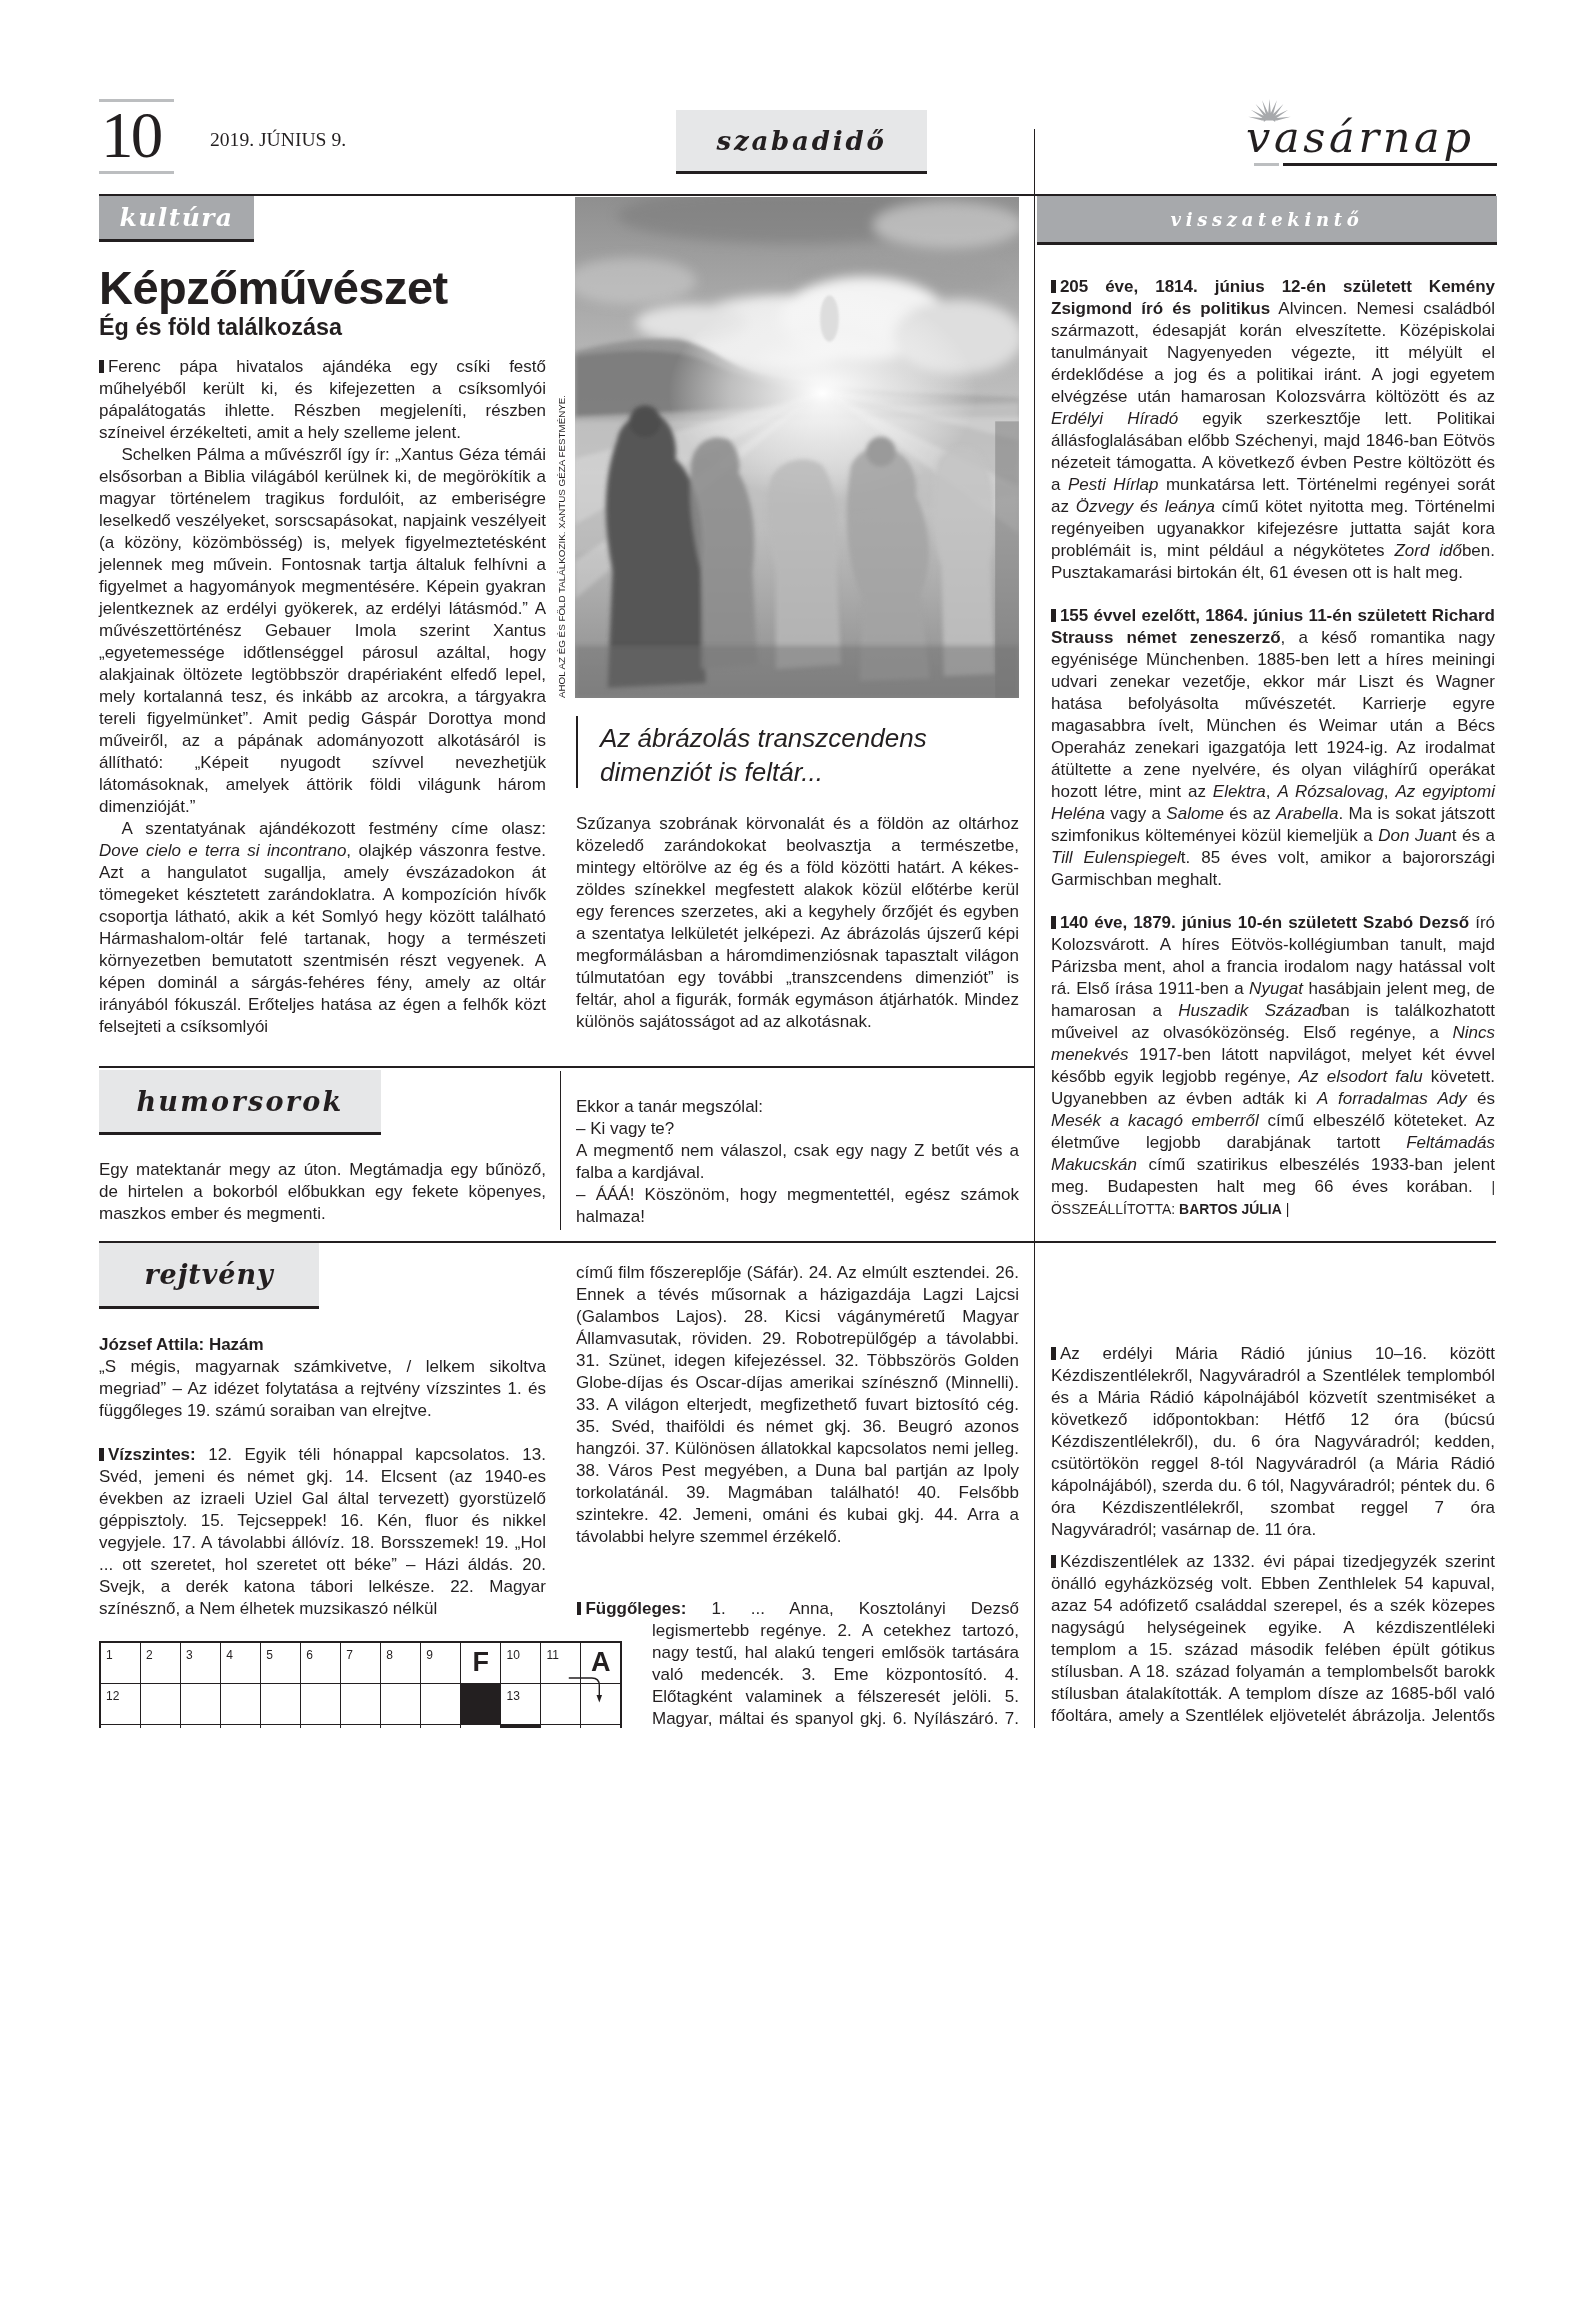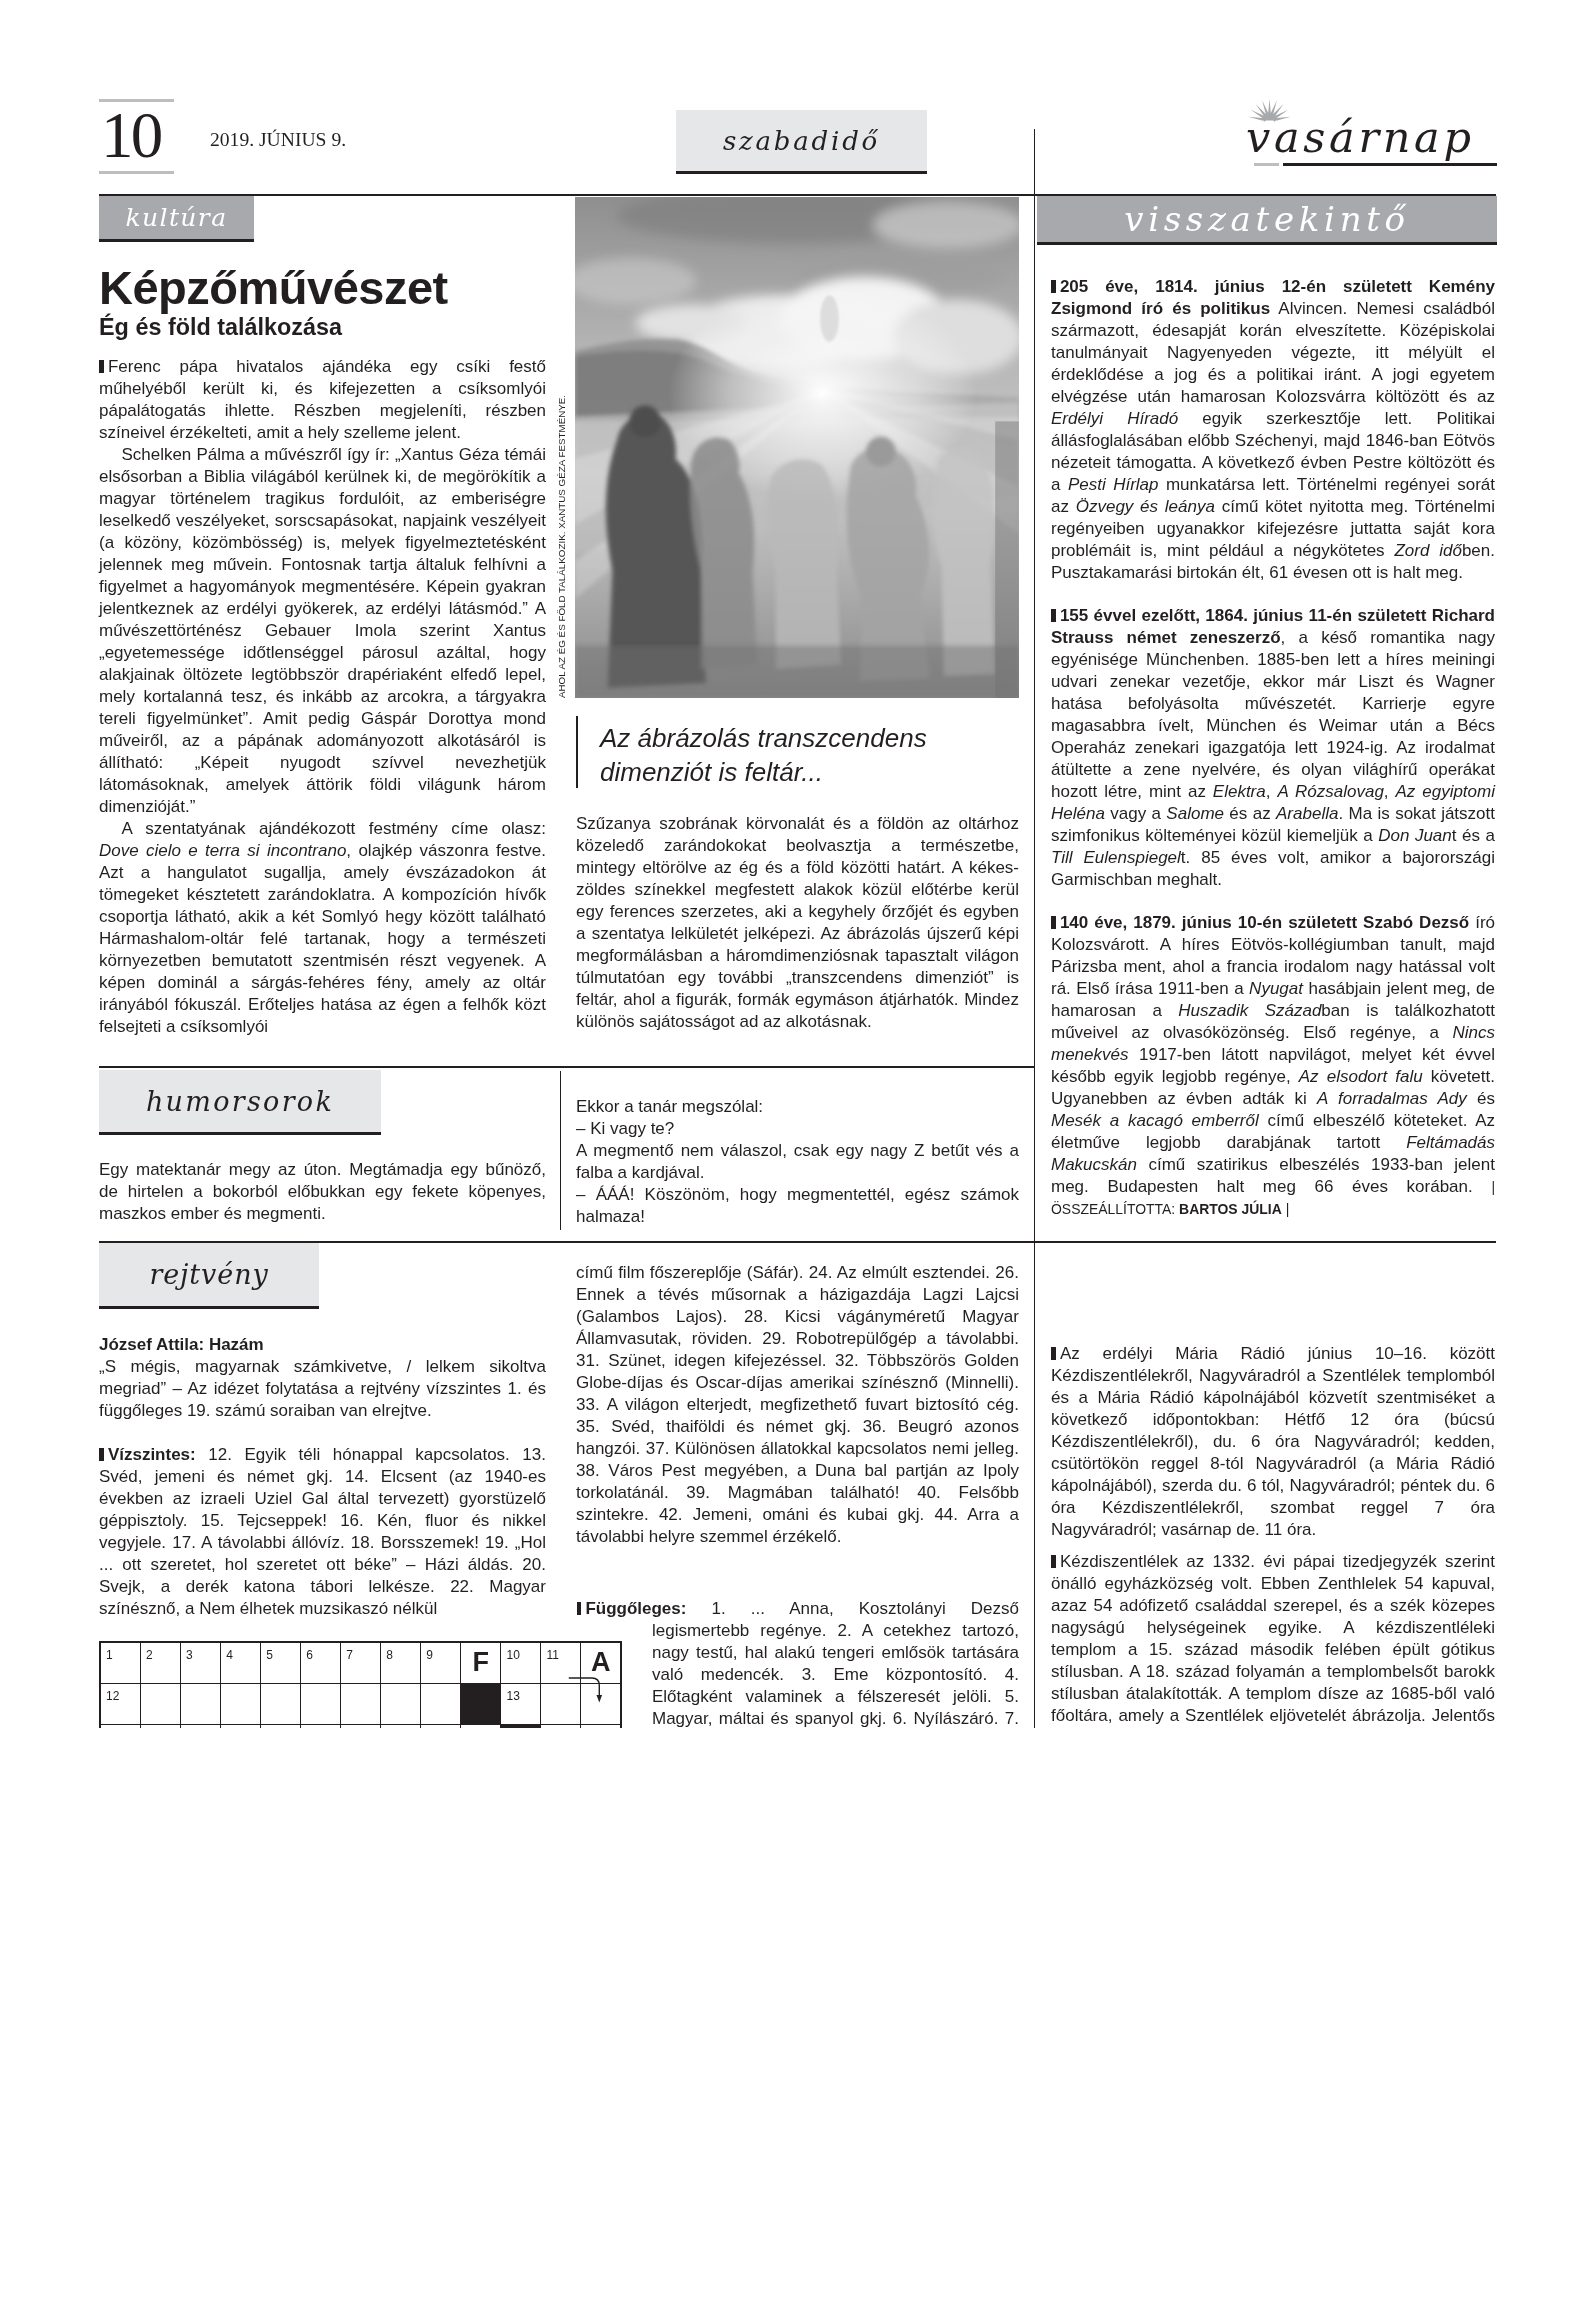--- a/index.html
+++ b/index.html
@@ -1,21 +1,21 @@
 <!DOCTYPE html>
 <html lang="hu" style="--ink: #231f20; --header_dark: #a7a9ac; --header_light: #e6e7e8; --rule_grey: #bcbec0; --radio_blue: #2b5ea8;font-size:7.5px"><head>
 <meta charset="utf-8">
 <style>
 :root{--ink:#231f20;--header_dark:#a7a9ac;--header_light:#e6e7e8;--rule_grey:#bcbec0;--radio_blue:#2b5ea8;}
 html,body{margin:0;padding:0;background:#fff;}
 #page{position:relative;width:1595px;height:1728px;overflow:hidden;background:#fff;color:var(--ink);font-family:"Liberation Sans",sans-serif;}
 .abs{position:absolute;}
 .rule{position:absolute;background:var(--ink);}
 .vrule{position:absolute;background:var(--ink);width:1.4px;}
-.hbox{position:absolute;box-sizing:border-box;display:flex;align-items:center;justify-content:center;border-bottom:3.7px solid var(--ink);font-family:"DejaVu Serif",serif;font-style:italic;font-weight:400;white-space:nowrap;}
+.hbox{position:absolute;box-sizing:border-box;display:flex;align-items:center;justify-content:center;border-bottom:3.7px solid var(--ink);font-family:"DejaVu Serif",serif;font-style:italic;font-weight:700;white-space:nowrap;}
 .hbox.dark{background:var(--header_dark);color:#fff;}
 .hbox.light{background:var(--header_light);color:var(--ink);}
 .txt{position:absolute;font-size:17px;line-height:22px;text-align:justify;}
 .txt p{margin:0;}
 .txt p.ind{text-indent:22.4px;}
 .bullet{display:inline-block;width:4.7px;height:12.6px;background:var(--ink);margin-right:4.2px;vertical-align:-0.5px;}
 #pgnum{left:101px;top:103px;font-family:"Liberation Serif",serif;font-size:65px;line-height:65px;letter-spacing:-2.8px;}
 #date{left:210px;top:130px;font-family:Liberation Serif, serif;font-size:19.6px;line-height:19.6px;white-space:nowrap;}
 #logo-text{left:1246px;top:116px;font-family:"DejaVu Serif",serif;font-style:italic;font-size:43px;line-height:43px;letter-spacing:3.7px;white-space:nowrap;}
 #title{left:99px;top:264px;font-size:47px;line-height:47px;font-weight:700;letter-spacing:-0.5px;white-space:nowrap;}
@@ -135,21 +135,21 @@
   <div class="abs" style="left:576px;top:716px;width:1.9px;height:72px;background:var(--ink)"></div>
   <div id="pq" class="abs">
     <div>Az ábrázolás transzcendens</div>
     <div>dimenziót is feltár...</div>
   </div>
 
   <div class="txt" style="left:576px;top:813px;width:443px">
     <p>Szűzanya szobrának körvonalát és a földön az oltárhoz közeledő zarándokokat beolvasztja a természetbe, mintegy eltörölve az ég és a föld közötti határt. A kékes-zöldes színekkel megfestett alakok közül előtérbe kerül egy ferences szerzetes, aki a kegyhely őrzőjét és egyben a szentatya lelkületét jelképezi. Az ábrázolás újszerű képi megformálásban a háromdimenziósnak tapasztalt világon túlmutatóan egy további „transzcendens dimenziót” is feltár, ahol a figurák, formák egymáson átjárhatók. Mindez különös sajátosságot ad az alkotásnak.</p>
   </div>
 
-  <div class="hbox dark" style="left:1037px;top:196px;width:460px;height:49px;font-size:34px;letter-spacing:4.7px">
+  <div class="hbox dark" style="left:1037px;top:196px;width:460px;height:49px;font-size:18px;letter-spacing:4.7px">
     <span>visszatekintő</span>
   </div>
   <div class="txt" style="left:1051px;top:276px;width:444px">
     <p><span class="bullet"></span><span><span style="font-weight: 700;">205 éve, 1814. június 12-én született Kemény Zsigmond író és politikus</span><span> Alvincen. Nemesi családból származott, édesapját korán elveszítette. Középiskolai tanulmányait Nagyenyeden végezte, itt mélyült el érdeklődése a jog és a politikai iránt. A jogi egyetem elvégzése után hamarosan Kolozsvárra költözött és az </span><span style="font-style: italic;">Erdélyi Híradó</span><span> egyik szerkesztője lett. Politikai állásfoglalásában előbb Széchenyi, majd 1846-ban Eötvös nézeteit támogatta. A következő évben Pestre költözött és a </span><span style="font-style: italic;">Pesti Hírlap</span><span> munkatársa lett. Történelmi regényei sorát az </span><span style="font-style: italic;">Özvegy és leánya</span><span> című kötet nyitotta meg. Történelmi regényeiben ugyanakkor kifejezésre juttatta saját kora problémáit is, mint például a négykötetes </span><span style="font-style: italic;">Zord idő</span><span>ben. Pusztakamarási birtokán élt, 61 évesen ott is halt meg.</span></span></p>
     <p style="margin-top:21px"><span class="bullet"></span><span><span style="font-weight: 700;">155 évvel ezelőtt, 1864. június 11-én született Richard Strauss német zeneszerző</span><span>, a késő romantika nagy egyénisége Münchenben. 1885-ben lett a híres meiningi udvari zenekar vezetője, ekkor már Liszt és Wagner hatása befolyásolta művészetét. Karrierje egyre magasabbra ívelt, München és Weimar után a Bécs Operaház zenekari igazgatója lett 1924-ig. Az irodalmat átültette a zene nyelvére, és olyan világhírű operákat hozott létre, mint az </span><span style="font-style: italic;">Elektra</span><span>, </span><span style="font-style: italic;">A Rózsalovag</span><span>, </span><span style="font-style: italic;">Az egyiptomi Heléna</span><span> vagy a </span><span style="font-style: italic;">Salome</span><span> és az </span><span style="font-style: italic;">Arabella</span><span>. Ma is sokat játszott szimfonikus költeményei közül kiemeljük a </span><span style="font-style: italic;">Don Juan</span><span>t és a </span><span style="font-style: italic;">Till Eulenspiegel</span><span>t. 85 éves volt, amikor a bajorországi Garmischban meghalt.</span></span></p>
     <p style="margin-top:21px"><span class="bullet"></span><span><span style="font-weight: 700;">140 éve, 1879. június 10-én született Szabó Dezső</span><span> író Kolozsvárott. A híres Eötvös-kollégiumban tanult, majd Párizsba ment, ahol a francia irodalom nagy hatással volt rá. Első írása 1911-ben a </span><span style="font-style: italic;">Nyugat</span><span> hasábjain jelent meg, de hamarosan a </span><span style="font-style: italic;">Huszadik Század</span><span>ban is találkozhatott műveivel az olvasóközönség. Első regénye, a </span><span style="font-style: italic;">Nincs menekvés</span><span> 1917-ben látott napvilágot, melyet két évvel később egyik legjobb regénye, </span><span style="font-style: italic;">Az elsodort falu</span><span> követett. Ugyanebben az évben adták ki </span><span style="font-style: italic;">A forradalmas Ady</span><span> és </span><span style="font-style: italic;">Mesék a kacagó emberről</span><span> című elbeszélő köteteket. Az életműve legjobb darabjának tartott </span><span style="font-style: italic;">Feltámadás Makucskán</span><span> című szatirikus elbeszélés 1933-ban jelent meg. Budapesten halt meg 66 éves korában. </span></span><span><span style="font-size: 0.82em;"> | ÖSSZEÁLLÍTOTTA: </span><span style="font-weight: 700; font-size: 0.82em;">BARTOS JÚLIA</span><span style="font-size: 0.82em;"> |</span></span></p>
   </div>
 
   <div class="rule" style="left:99px;top:1066px;width:936px;height:1.9px"></div>
   <div class="hbox light" style="left:99px;top:1070px;width:282px;height:65px;font-size:27px;letter-spacing:2.3px">

